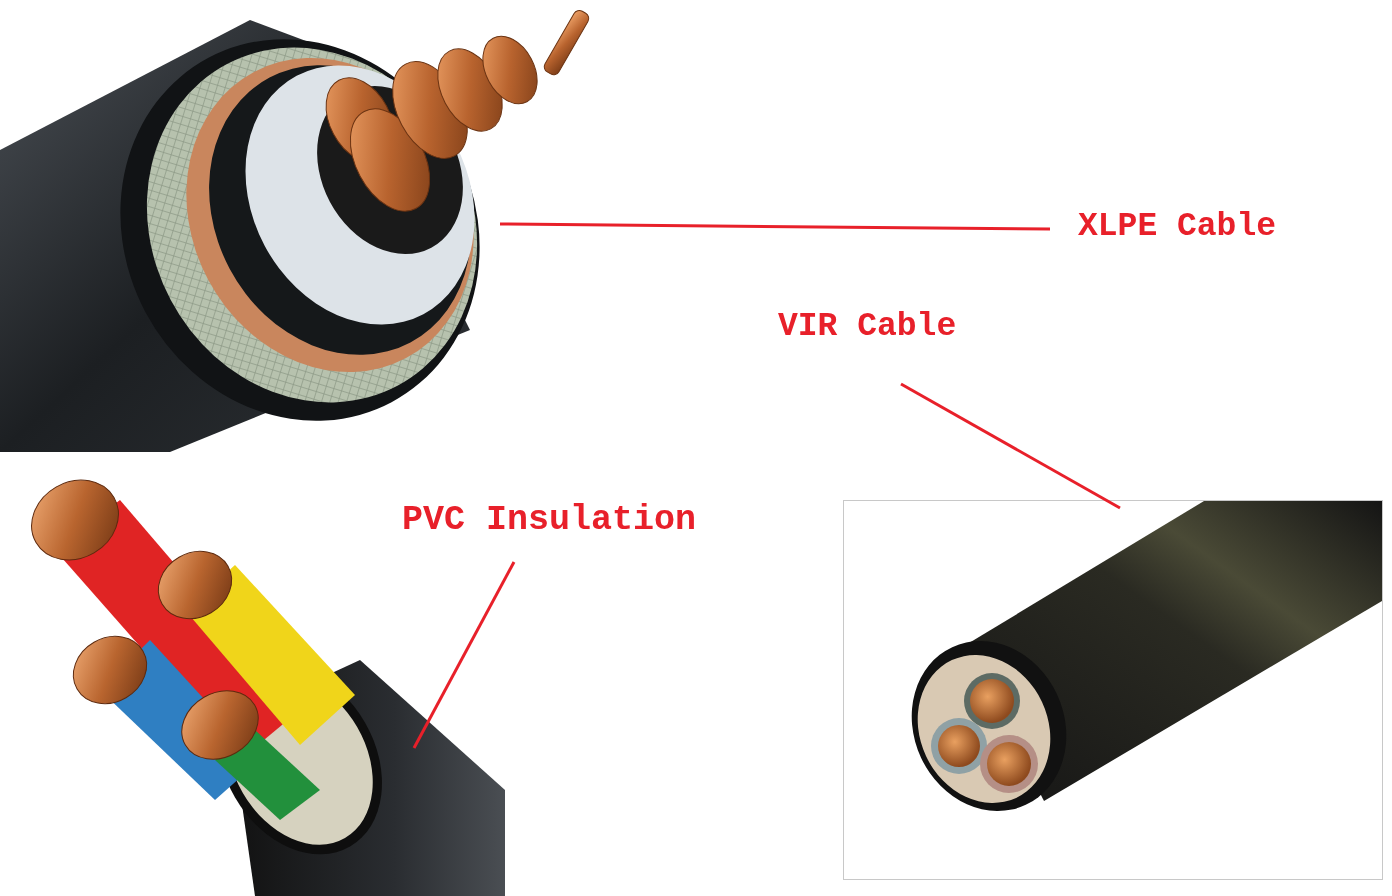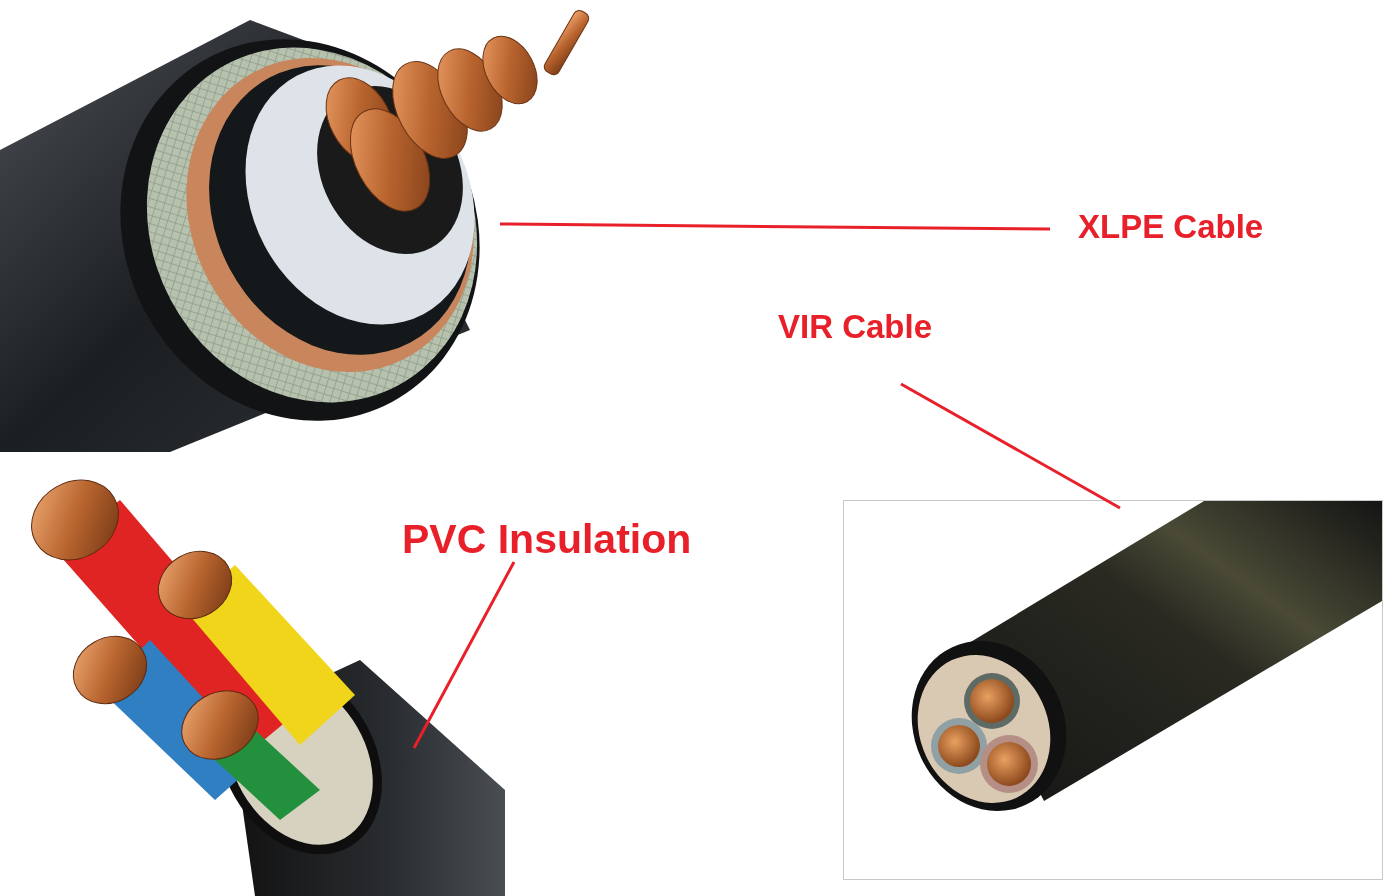--- a/index.html
+++ b/index.html
@@ -1,18 +1,18 @@
 <!DOCTYPE html>
 <html><head>
 <meta charset="utf-8">
 <style>
   html, body { margin:0; padding:0; }
   body { width:1392px; height:896px; position:relative; background:#ffffff; overflow:hidden; font-family:"Liberation Sans", sans-serif; }
   .photo { position:absolute; overflow:hidden; }
-  .label { position:absolute; font-family:Liberation Sans, sans-serif; font-weight:bold; white-space:nowrap; }
+  .label { position:absolute; font-family:Liberation Mono, monospace; font-weight:bold; white-space:nowrap; }
   svg { display:block; }
   #leaders { position:absolute; left:0; top:0; pointer-events:none; }
 </style>
 </head>
 <body>
 
 <div class="photo" style="left:0;top:0;width:640px;height:452px;">
   <svg width="640" height="452" viewBox="0 0 640 452">
     <defs>
       <linearGradient id="jacket" x1="0" y1="0" x2="1" y2="1">
@@ -118,13 +118,13 @@
 </div>
 
 <svg id="leaders" width="1392" height="896">
   <line x1="500" y1="224" x2="1050" y2="229" stroke="#e8202a" stroke-width="3"></line>
   <line x1="901" y1="384" x2="1120" y2="508" stroke="#e8202a" stroke-width="3"></line>
   <line x1="514" y1="562" x2="414" y2="748" stroke="#e8202a" stroke-width="3"></line>
 </svg>
 
 <div class="label" style="left:1078px;top:208px;font-size:33px;color:#e8202a;">XLPE Cable</div>
 <div class="label" style="left:744px;top:308px;font-size:33px;color:#e8202a;margin-left:34px;">VIR Cable</div>
-<div class="label" style="left:402px;top:500px;font-size:41px;color:#e8202a;margin-top:16px;">PVC Insulation</div>
+<div class="label" style="left:402px;top:500px;font-size:35px;color:#e8202a;">PVC Insulation</div>
 
 </body></html>

